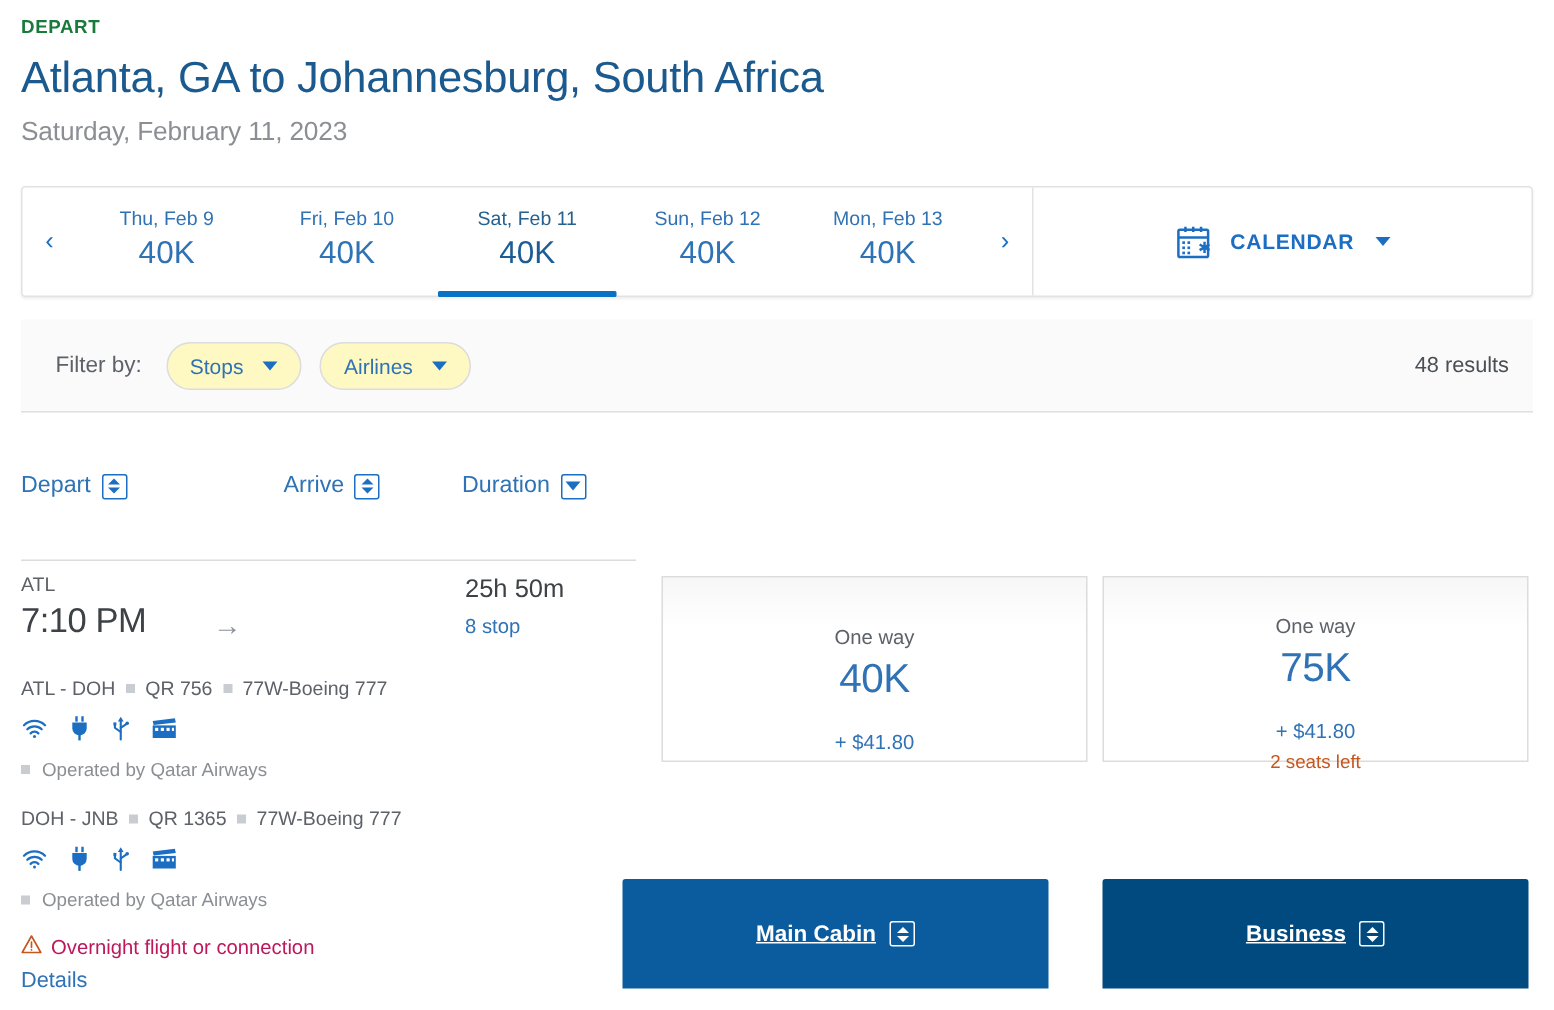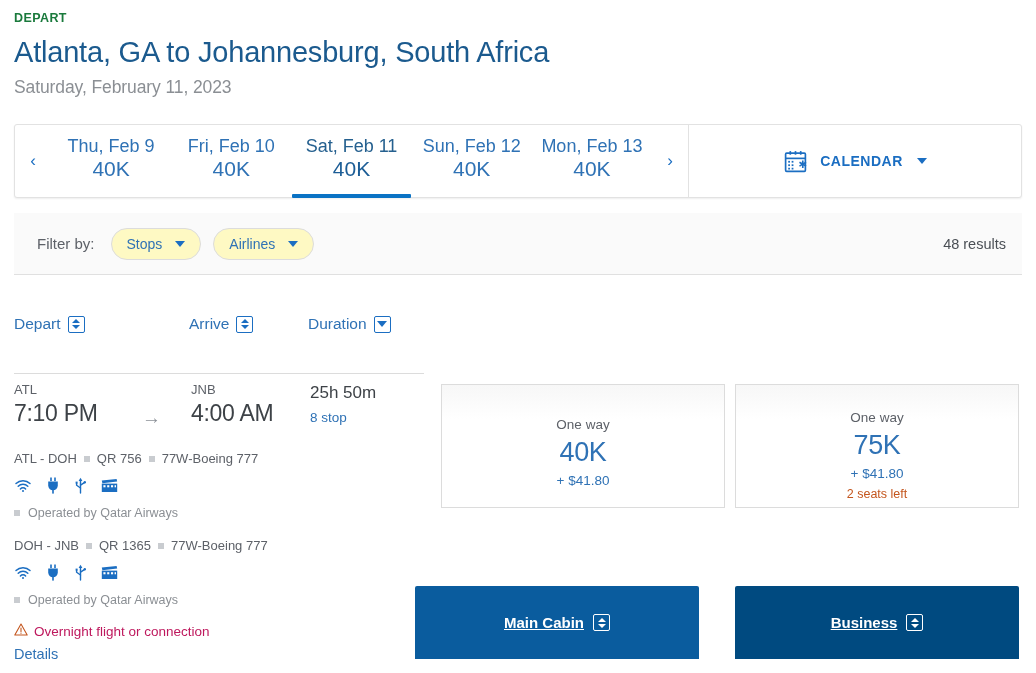--- a/index.html
+++ b/index.html
@@ -59,21 +59,21 @@
   .ds-days { flex: 1 1 auto; display: flex; height: 100%; }
   .ds-day {
     flex: 1 1 0;
     display: flex; flex-direction: column;
     align-items: center; justify-content: center;
     position: relative;
     cursor: pointer;
     padding-bottom: 2px;
   }
   .ds-day .d-name {
-    font-size: 18px; color: #2f72b5; line-height: 16px;
+    font-size: 13px; color: #2f72b5; line-height: 16px;
   }
   .ds-day .d-val {
     font-size: 21px; color: #2f72b5; line-height: 28px; margin-top: 1px;
   }
   .ds-day.active .d-name { color: #25608f; }
   .ds-day.active .d-val { color: #1c5d96; }
   .ds-day.active::after {
     content: "";
     position: absolute;
     left: 1px; right: 1px; bottom: -1px;
@@ -218,21 +218,21 @@
     border: 1px solid #dcdcdc;
     background: linear-gradient(180deg,#f7f7f7 0%, #ffffff 28%);
     display: flex; flex-direction: column;
     align-items: center;
     cursor: pointer;
   }
   #fare-main { left: 441px; padding-top: 31px; }
   #fare-biz  { left: 735px; padding-top: 24px; }
   .fare-oneway { color: #5d6168; font-size: 13.5px; line-height: 18px; }
   .fare-miles { color: #2f72b5; font-size: 27px; line-height: 34px; margin-top: 1px; letter-spacing:-.3px;}
-  .fare-tax { color: #2f72b5; font-size: 13.5px; line-height: 19px; margin-top: 2px; }
+  .fare-tax { color: #2f72b5; font-size: 13.5px; line-height: 19px; margin-top: 16px; }
   .fare-seats { color: #c4561e; font-size: 12.5px; line-height: 17px; margin-top: 3px; }
 </style>
 </head>
 <body>
 
 <div class="page">
 
   <div class="hdr">
     <div class="depart-label">DEPART</div>
     <div class="route-title">Atlanta, GA to Johannesburg, South Africa</div>
@@ -344,24 +344,20 @@
 
   <div class="divider"></div>
 
   <div class="itin">
     <div class="leg-row">
       <div class="col-dep">
         <div class="code">ATL</div>
         <div class="time">7:10 PM</div>
       </div>
       <div class="arrow-mid">→</div>
-      <div class="col-arr">
-        <div class="code">JNB</div>
-        <div class="time">4:00 AM</div>
-      </div>
       <div class="col-dur">
         <div class="dur-main">25h 50m</div>
         <div class="dur-stops">8 stop</div>
       </div>
     </div>
 
     
     <div class="seg">
       <div class="seg-line">
         <span>ATL - DOH</span>

